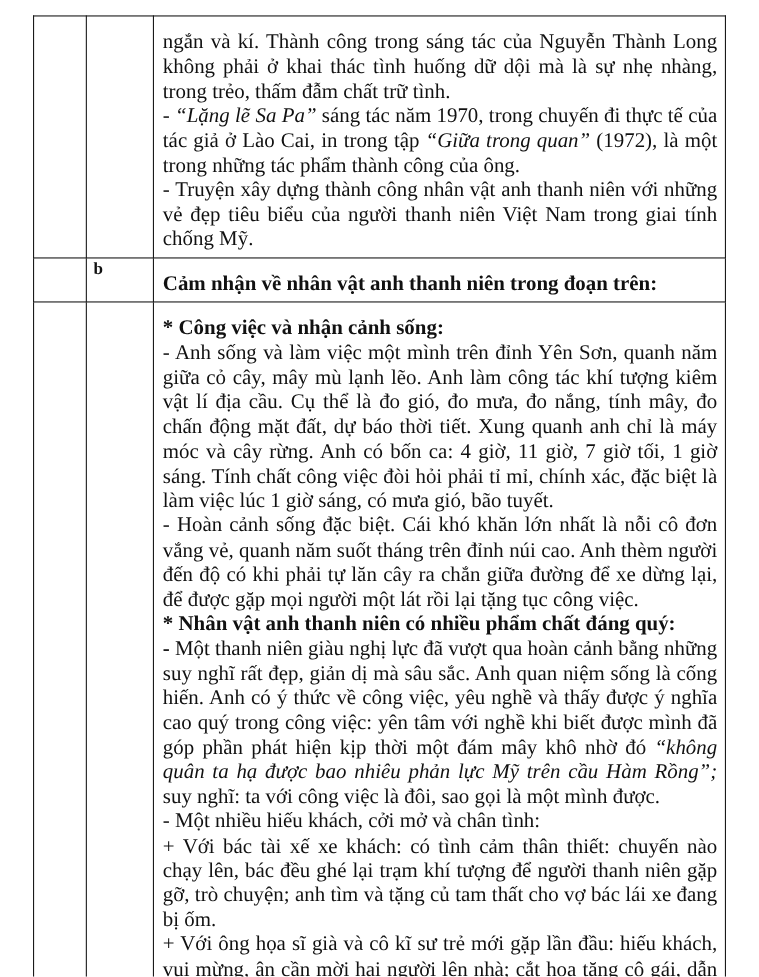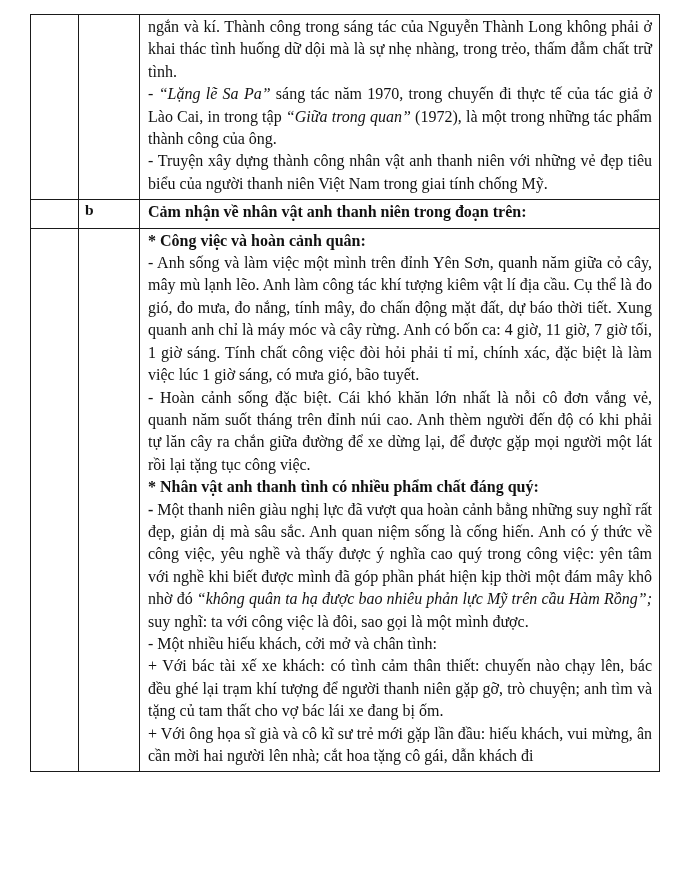--- a/index.html
+++ b/index.html
@@ -45,22 +45,22 @@
     background: transparent;
   }
   td.col1 { width: 45px; }
   td.col2 {
     width: 50px;
     font-weight: bold;
     font-size: 15.5px;
     padding: 1px 4px 2px 6px;
   }
   td.col3 {
-    padding: 1px 7px 4px 8px;
-    font-size: 16px;
+    padding: 13px 7px 4px 8px;
+    font-size: 19px;
     line-height: 22.4px;
     text-align: justify;
     font-family: Liberation Serif, serif;
   }
   .para { margin: 0; }
   .seg-bold { font-weight: bold; }
   .seg-italic { font-style: italic; }
 </style>
 </head>
 <body>
@@ -81,24 +81,24 @@
           <td class="col1"></td>
           <td class="col2">b</td>
           <td class="col3">
             <div class="para"><span class="seg-bold">Cảm nhận về nhân vật anh thanh niên trong đoạn trên:</span></div>
           </td>
         </tr>
         <tr>
           <td class="col1"></td>
           <td class="col2"></td>
           <td class="col3">
-            <div class="para"><span class="seg-bold">* Công việc và hoàn cảnh quân:</span></div>
+            <div class="para"><span class="seg-bold">* Công việc và nhận cảnh sống:</span></div>
             <div class="para"><span>- Anh sống và làm việc một mình trên đỉnh Yên Sơn, quanh năm giữa cỏ cây, mây mù lạnh lẽo. Anh làm công tác khí tượng kiêm vật lí địa cầu. Cụ thể là đo gió, đo mưa, đo nắng, tính mây, đo chấn động mặt đất, dự báo thời tiết. Xung quanh anh chỉ là máy móc và cây rừng. Anh có bốn ca: 4 giờ, 11 giờ, 7 giờ tối, 1 giờ sáng. Tính chất công việc đòi hỏi phải tỉ mỉ, chính xác, đặc biệt là làm việc lúc 1 giờ sáng, có mưa gió, bão tuyết.</span></div>
             <div class="para"><span>- Hoàn cảnh sống đặc biệt. Cái khó khăn lớn nhất là nỗi cô đơn vắng vẻ, quanh năm suốt tháng trên đỉnh núi cao. Anh thèm người đến độ có khi phải tự lăn cây ra chắn giữa đường để xe dừng lại, để được gặp mọi người một lát rồi lại tặng tục công việc.</span></div>
-            <div class="para"><span class="seg-bold">* Nhân vật anh thanh tình có nhiều phẩm chất đáng quý:</span></div>
+            <div class="para"><span class="seg-bold">* Nhân vật anh thanh niên có nhiều phẩm chất đáng quý:</span></div>
             <div class="para"><span class="seg-bold">- </span><span>Một thanh niên giàu nghị lực đã vượt qua hoàn cảnh bằng những suy nghĩ rất đẹp, giản dị mà sâu sắc. Anh quan niệm sống là cống hiến. Anh có ý thức về công việc, yêu nghề và thấy được ý nghĩa cao quý trong công việc: yên tâm với nghề khi biết được mình đã góp phần phát hiện kịp thời một đám mây khô nhờ đó </span><span class="seg-italic">“không quân ta hạ được bao nhiêu phản lực Mỹ trên cầu Hàm Rồng”;</span><span> suy nghĩ: ta với công việc là đôi, sao gọi là một mình được.</span></div>
             <div class="para"><span>- Một nhiều hiếu khách, cởi mở và chân tình:</span></div>
             <div class="para"><span>+ Với bác tài xế xe khách: có tình cảm thân thiết: chuyến nào chạy lên, bác đều ghé lại trạm khí tượng để người thanh niên gặp gỡ, trò chuyện; anh tìm và tặng củ tam thất cho vợ bác lái xe đang bị ốm.</span></div>
             <div class="para"><span>+ Với ông họa sĩ già và cô kĩ sư trẻ mới gặp lần đầu: hiếu khách, vui mừng, ân cần mời hai người lên nhà; cắt hoa tặng cô gái, dẫn khách đi</span></div>
           </td>
         </tr>
       </tbody>
   </table>
 </div>
 

